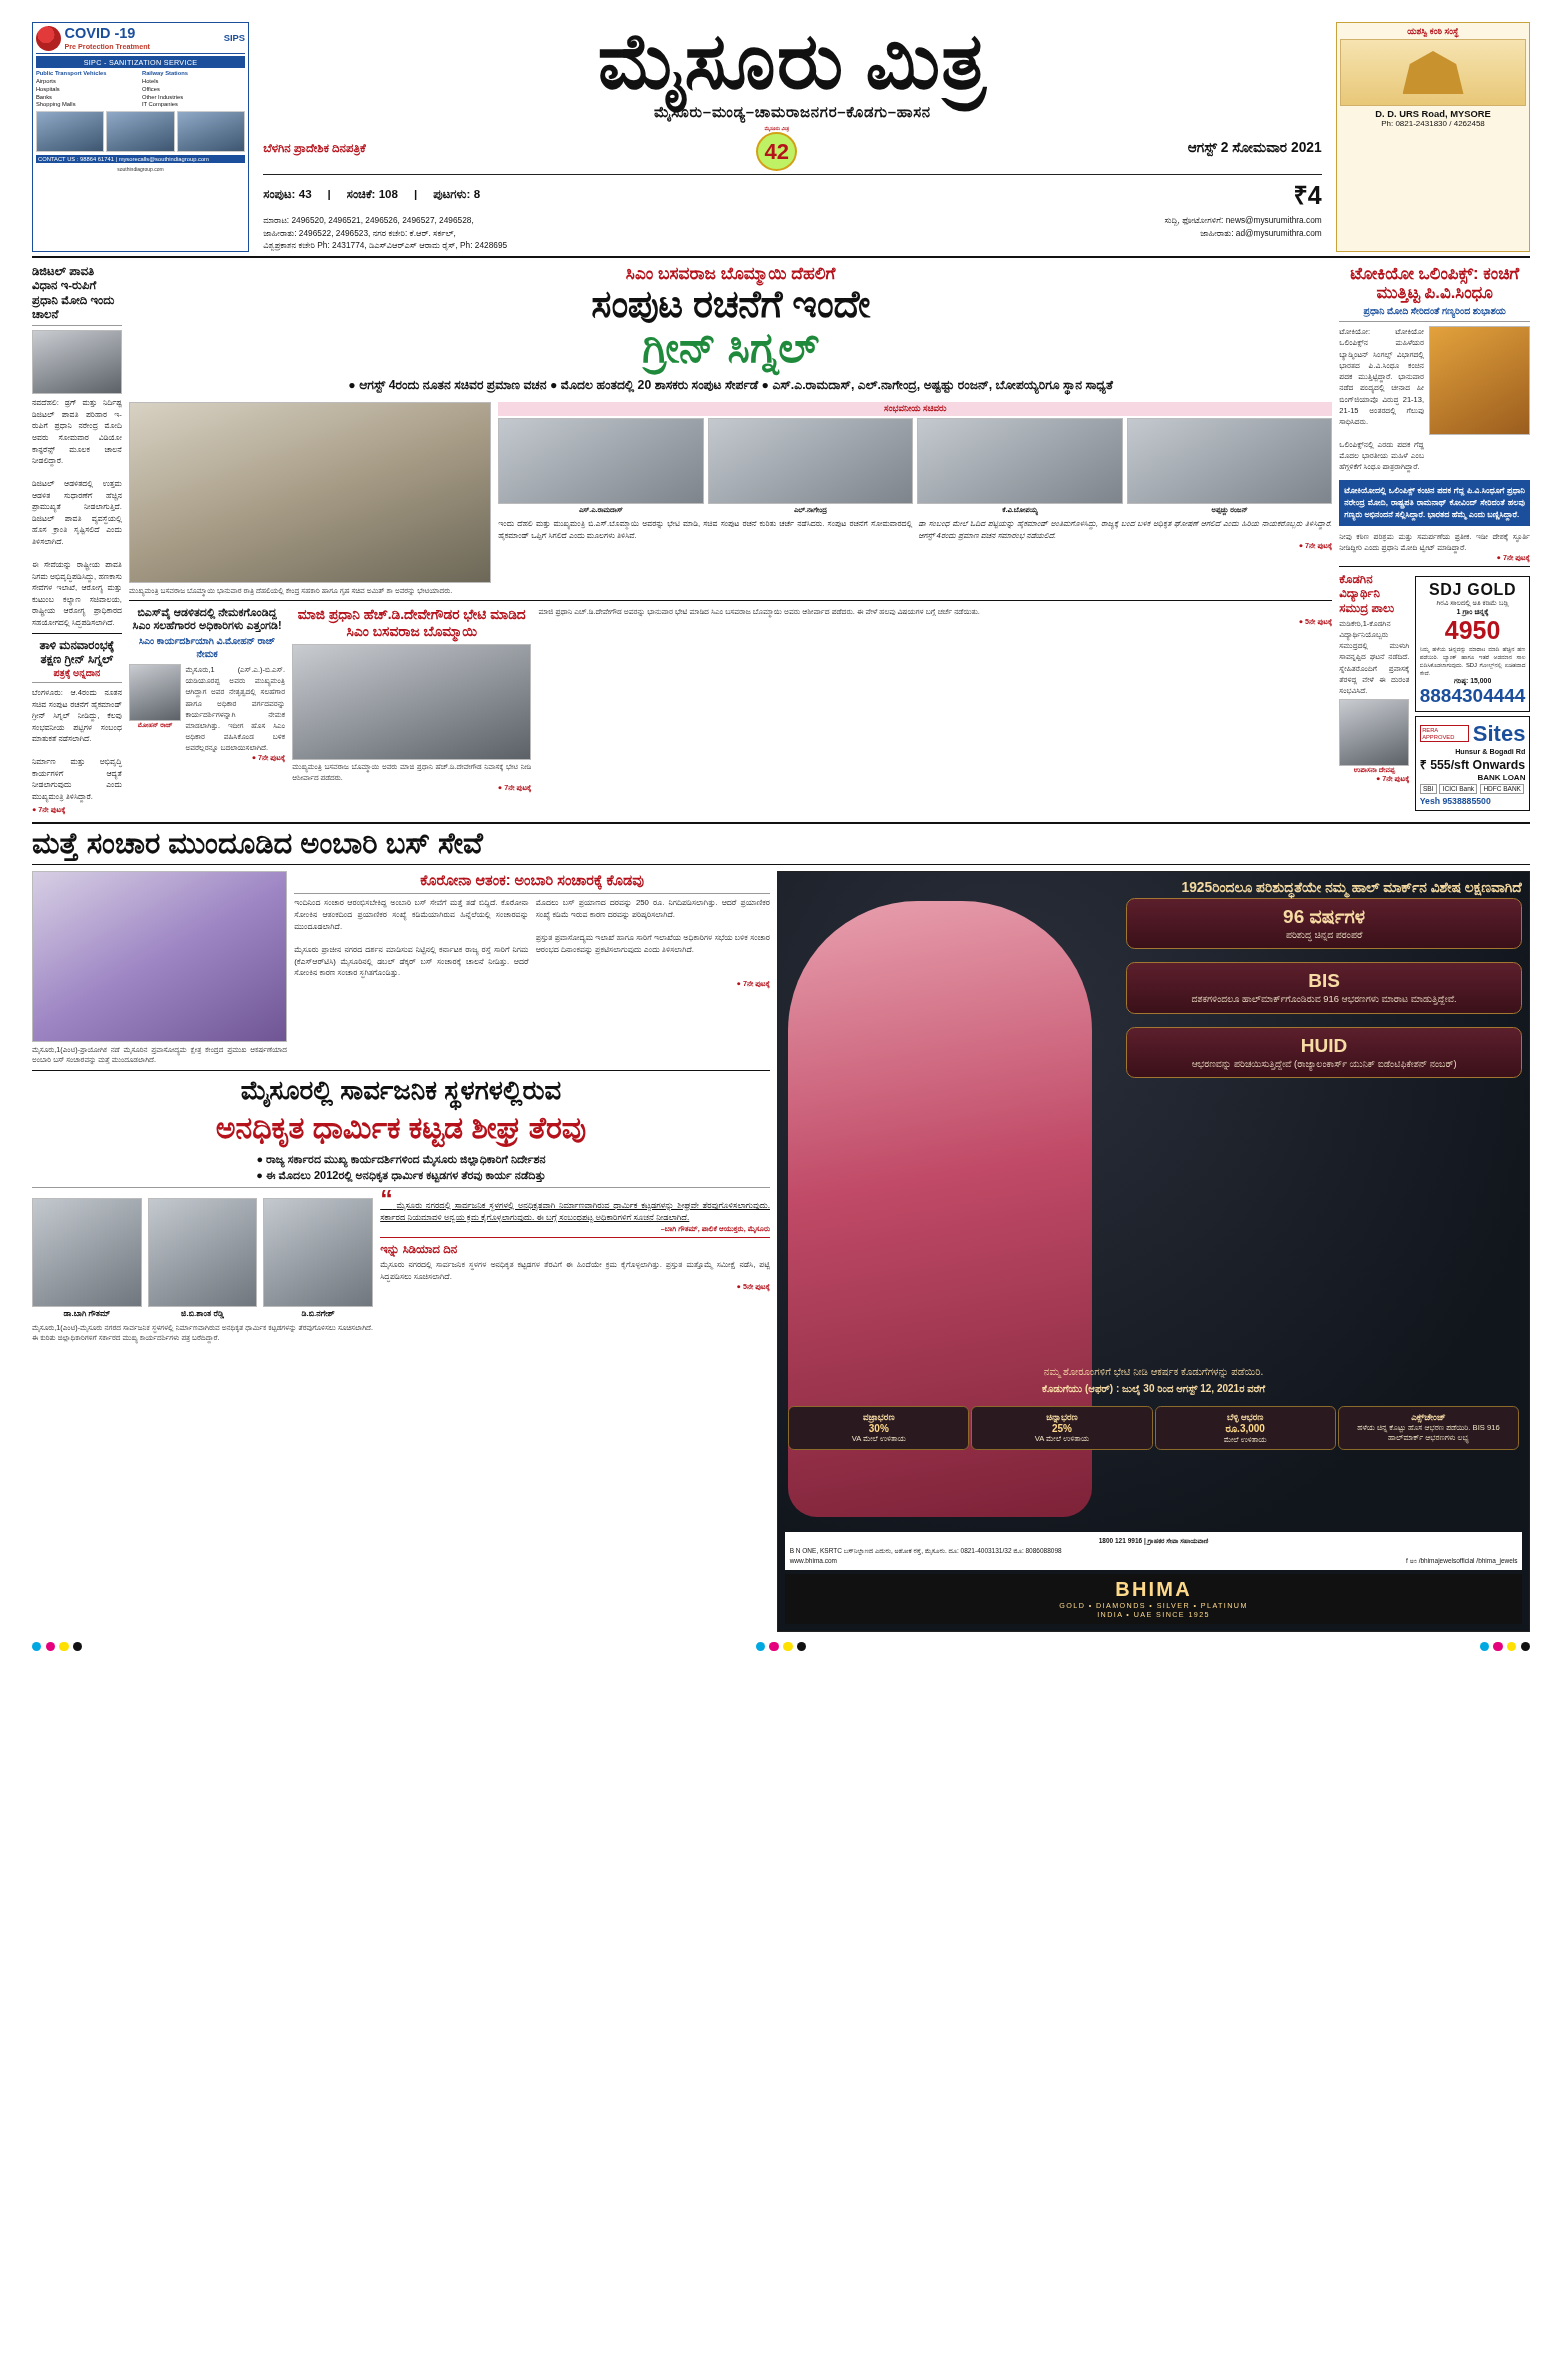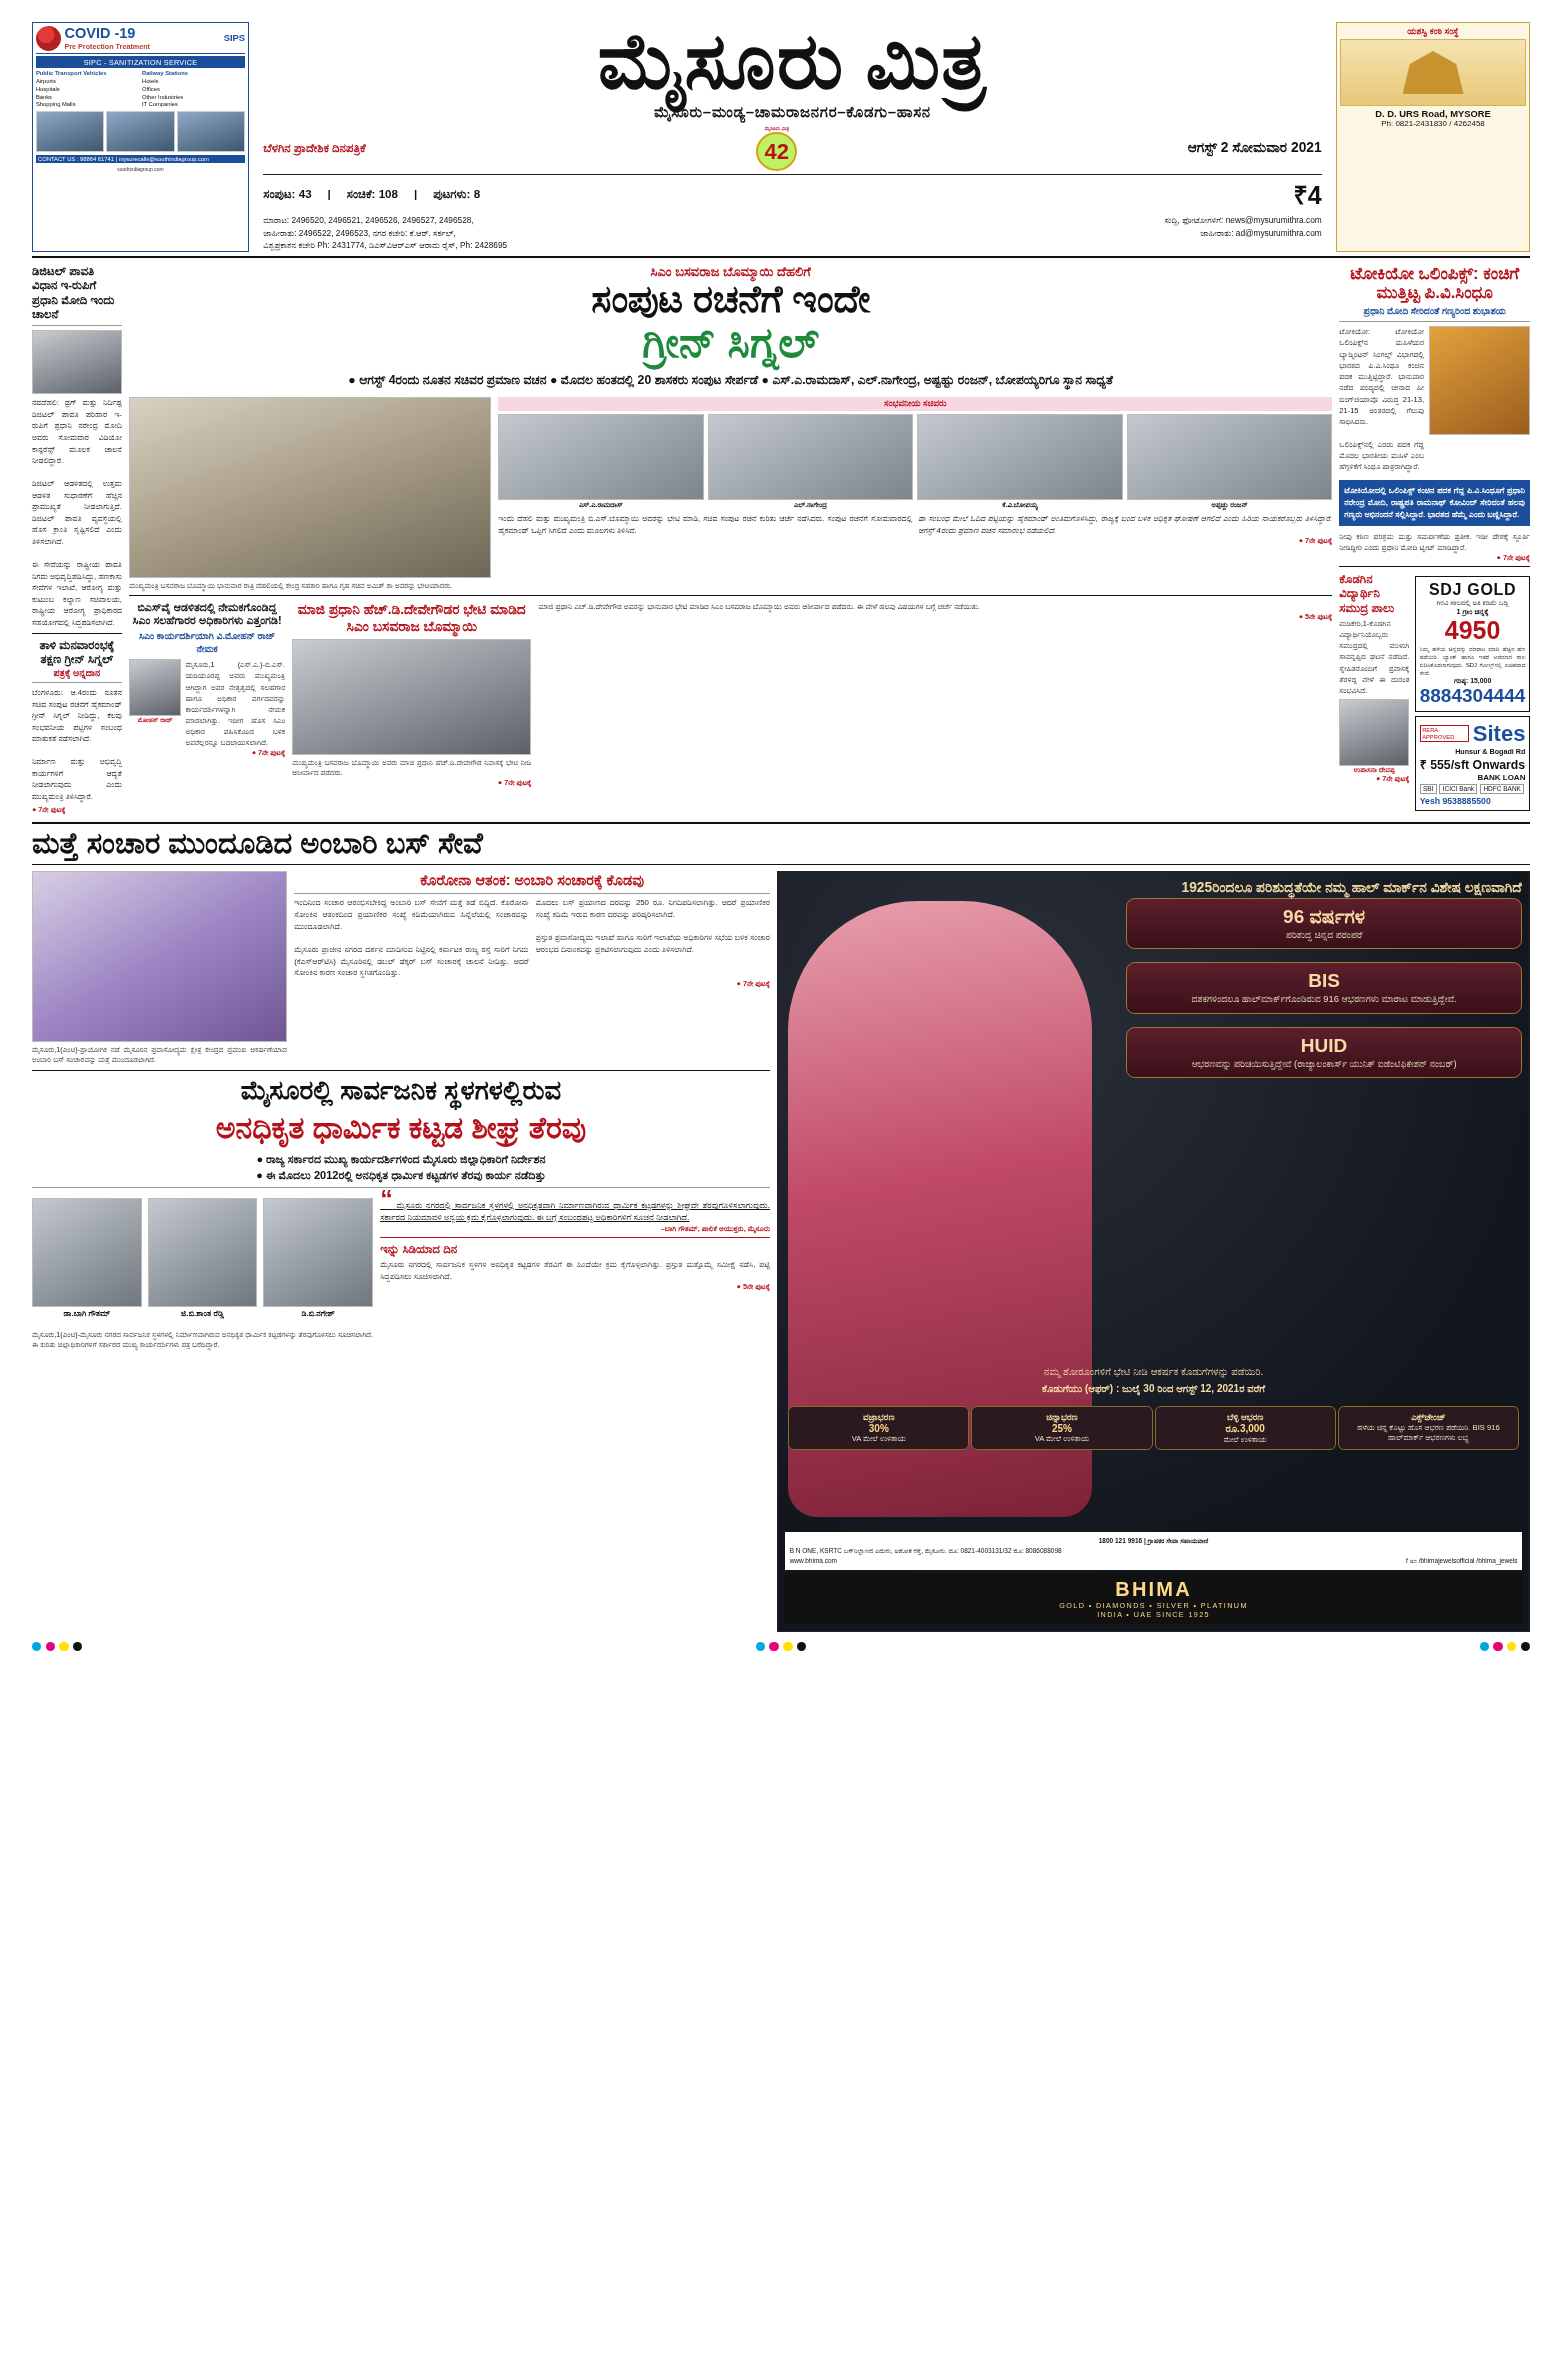--- a/index.html
+++ b/index.html
@@ -136,21 +136,21 @@
   .more { color: #b5121b; font-weight: bold; }
 
   
   .top-band { display: flex; gap: 7.2px; margin-top: 5.8px; }
   .col-left { width: 109px; }
   .col-mid { flex: 1 1 auto; }
   .col-right { width: 230px; }
 
   .lead-head {
     text-align: center; color: #b5121b; font-weight: bold;
-    font-size: 13px; line-height: 1.2;
+    font-size: 17px; line-height: 1.2;
   }
   .lead-head-xl {
     text-align: center; color: #111; font-weight: bold;
     font-size: 38px; line-height: 1.08; letter-spacing: -0.4px;
   }
   .lead-head-green {
     text-align: center; color: #1f8a3b; font-weight: bold;
     font-size: 42px; line-height: 1.08;
   }
   .bullets {
@@ -552,21 +552,21 @@
               </div>
               <div class="face">
                 <div class="ph"></div>
                 <div class="nm">ಜಿ.ಬಿ.ಶಾಂತ ರೆಡ್ಡಿ</div>
               </div>
               <div class="face">
                 <div class="ph"></div>
                 <div class="nm">ಡಿ.ಬಿ.ನಗೇಶ್</div>
               </div>
             </div>
-            <div class="caption" style="margin-top:11px">ಮೈಸೂರು,1(ಎಂಟಿ)-ಮೈಸೂರು ನಗರದ ಸಾರ್ವಜನಿಕ ಸ್ಥಳಗಳಲ್ಲಿ ನಿರ್ಮಾಣವಾಗಿರುವ ಅನಧಿಕೃತ ಧಾರ್ಮಿಕ ಕಟ್ಟಡಗಳನ್ನು ತೆರವುಗೊಳಿಸಲು ಸೂಚಿಸಲಾಗಿದೆ. ಈ ಕುರಿತು ಜಿಲ್ಲಾಧಿಕಾರಿಗಳಿಗೆ ಸರ್ಕಾರದ ಮುಖ್ಯ ಕಾರ್ಯದರ್ಶಿಗಳು ಪತ್ರ ಬರೆದಿದ್ದಾರೆ.</div>
+            <div class="caption" style="margin-top:4px">ಮೈಸೂರು,1(ಎಂಟಿ)-ಮೈಸೂರು ನಗರದ ಸಾರ್ವಜನಿಕ ಸ್ಥಳಗಳಲ್ಲಿ ನಿರ್ಮಾಣವಾಗಿರುವ ಅನಧಿಕೃತ ಧಾರ್ಮಿಕ ಕಟ್ಟಡಗಳನ್ನು ತೆರವುಗೊಳಿಸಲು ಸೂಚಿಸಲಾಗಿದೆ. ಈ ಕುರಿತು ಜಿಲ್ಲಾಧಿಕಾರಿಗಳಿಗೆ ಸರ್ಕಾರದ ಮುಖ್ಯ ಕಾರ್ಯದರ್ಶಿಗಳು ಪತ್ರ ಬರೆದಿದ್ದಾರೆ.</div>
           </div>
           <div style="flex:1 1 auto;">
             <div class="quote-block">
               <span class="quote-mark">“</span>
               <span>ಮೈಸೂರು ನಗರದಲ್ಲಿ ಸಾರ್ವಜನಿಕ ಸ್ಥಳಗಳಲ್ಲಿ ಅನಧಿಕೃತವಾಗಿ ನಿರ್ಮಾಣವಾಗಿರುವ ಧಾರ್ಮಿಕ ಕಟ್ಟಡಗಳನ್ನು ಶೀಘ್ರವೇ ತೆರವುಗೊಳಿಸಲಾಗುವುದು. ಸರ್ಕಾರದ ನಿಯಮಾವಳಿ ಅನ್ವಯ ಕ್ರಮ ಕೈಗೊಳ್ಳಲಾಗುವುದು. ಈ ಬಗ್ಗೆ ಸಂಬಂಧಪಟ್ಟ ಅಧಿಕಾರಿಗಳಿಗೆ ಸೂಚನೆ ನೀಡಲಾಗಿದೆ.</span>
             </div>
             <div style="text-align:right;font-size:7.2px;font-weight:bold;color:#b5121b">–ಬಾಗಿ ಗೌತಮ್, ಪಾಲಿಕೆ ಆಯುಕ್ತರು, ಮೈಸೂರು</div>
             <div class="hr-red"></div>
             <div class="sub-head-red" style="font-size:11.6px;text-align:left">ಇನ್ನು ಸಿಡಿಯಾದ ದಿನ</div>
             <div class="body-col" style="font-size:7.8px;margin-top:2.2px">ಮೈಸೂರು ನಗರದಲ್ಲಿ ಸಾರ್ವಜನಿಕ ಸ್ಥಳಗಳ ಅನಧಿಕೃತ ಕಟ್ಟಡಗಳ ತೆರವಿಗೆ ಈ ಹಿಂದೆಯೇ ಕ್ರಮ ಕೈಗೊಳ್ಳಲಾಗಿತ್ತು. ಪ್ರಸ್ತುತ ಮತ್ತೊಮ್ಮೆ ಸಮೀಕ್ಷೆ ನಡೆಸಿ, ಪಟ್ಟಿ ಸಿದ್ಧಪಡಿಸಲು ಸೂಚಿಸಲಾಗಿದೆ.</div>

